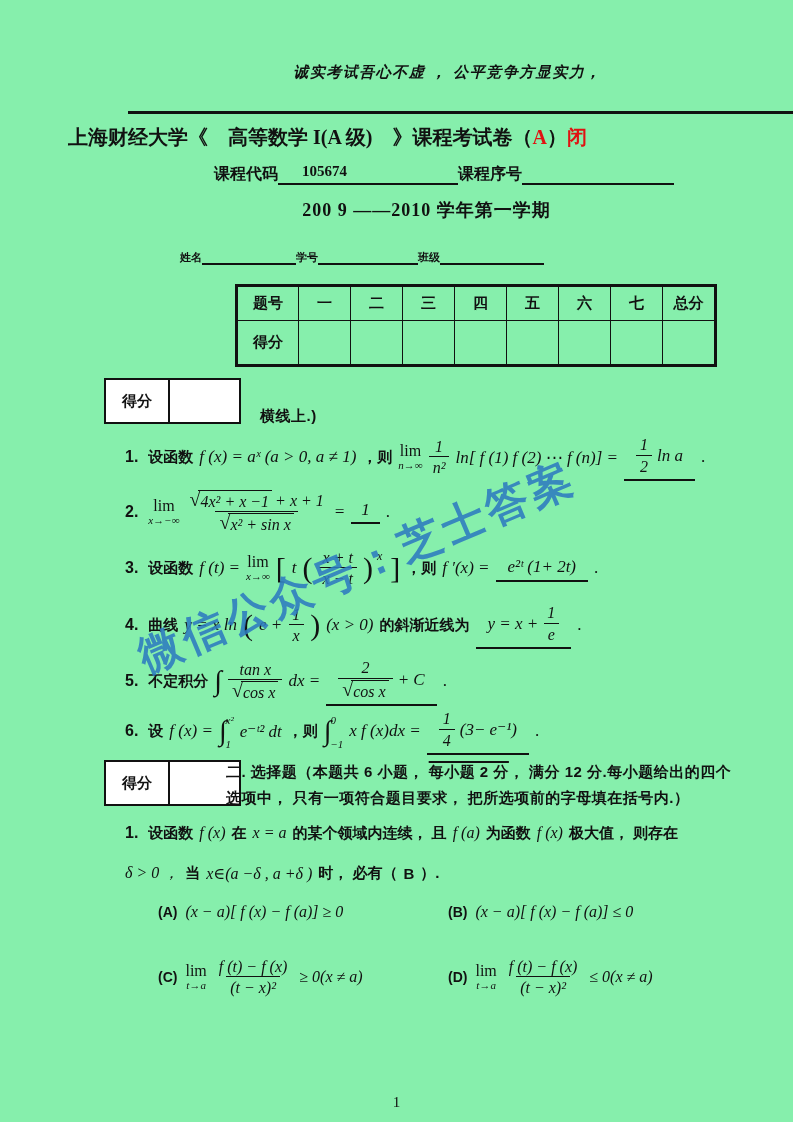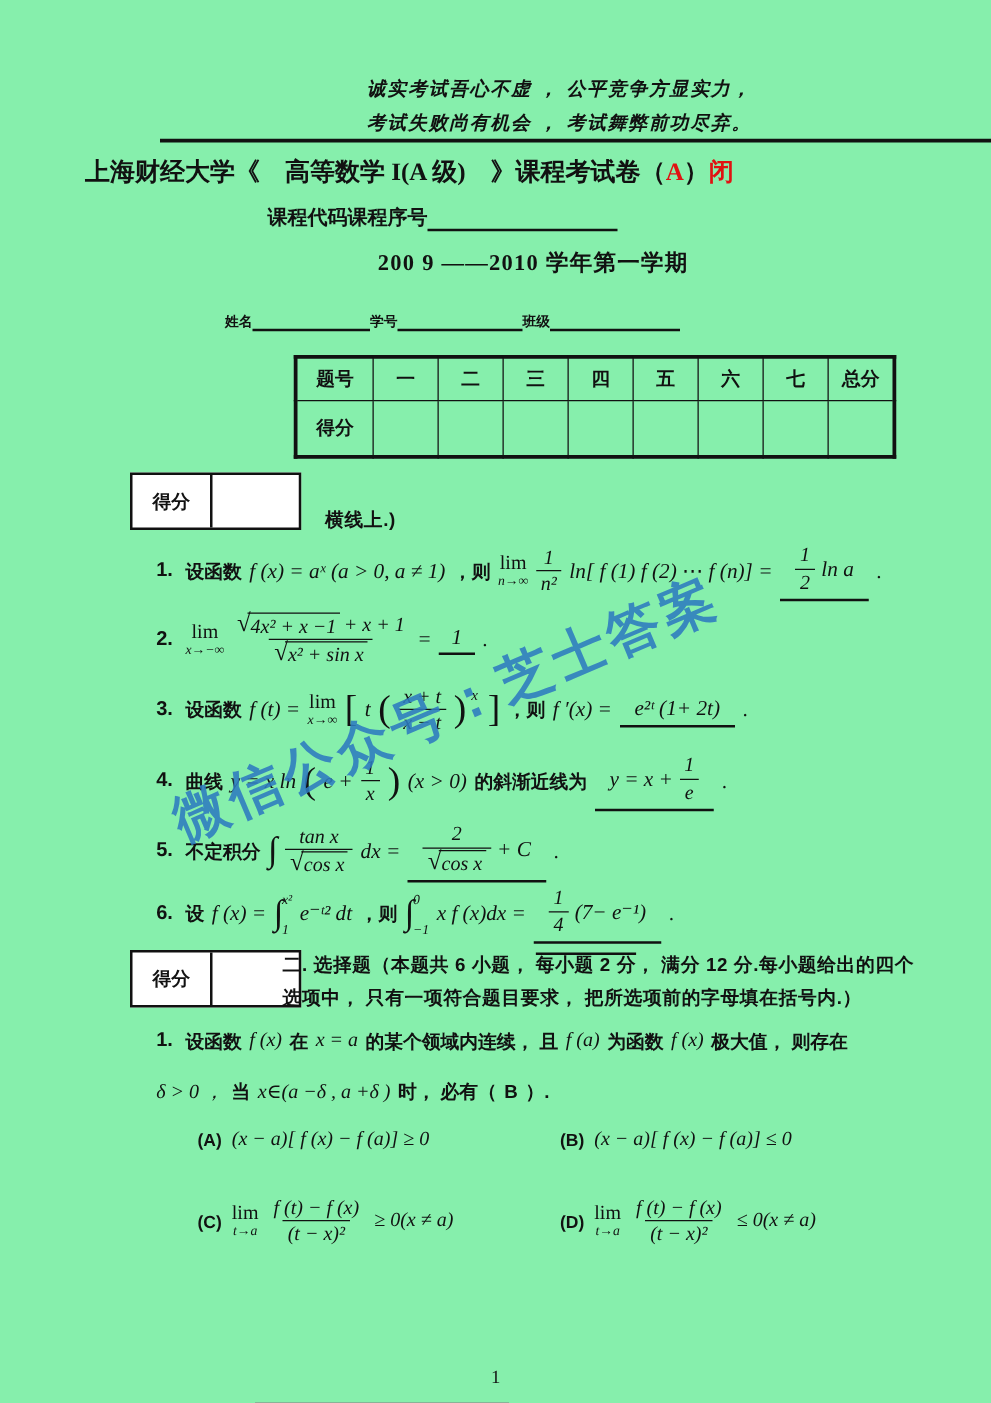--- a/index.html
+++ b/index.html
@@ -78,30 +78,30 @@
 
   .pagenum{left:0;top:1094px;width:793px;text-align:center;font-size:15px;}
 </style>
 </head>
 <body>
 
 <div class="page">
 
   <div class="abs motto">
     <div>诚实考试吾心不虚 ， 公平竞争方显实力，</div>
-    <div>考试失败尚有机会 ， 考试舞弊前功尽弃。</div>
   </div>
   <div class="abs topline"></div>
 
   <div class="abs title">
     <span>上海财经大学《　高等数学 I(A 级)　》课程考试卷（</span><span class="red">A</span><span>）</span><span class="red">闭</span>
   </div>
 
   <div class="abs courseline">
     <span>课程代码</span>
+    <span class="uline u-code">105674</span>
     <span>课程序号</span>
     <span class="uline u-seq"></span>
   </div>
 
   <div class="abs term">200 9 ——2010 学年第一学期</div>
 
   <div class="abs nameline">
     <span>姓名</span>
     <span class="uline u-name"></span>
     <span>学号</span>
@@ -288,21 +288,21 @@
         <span>0</span>
         <span>−1</span>
       </span>
     </span>
     <span class="m">x f (x)dx =</span>
     <span class="ans">
       <span class="frac">
         <span class="fn m">1</span>
         <span class="fd m">4</span>
       </span>
-      <span class="m">(7− e⁻¹)</span>
+      <span class="m">(3− e⁻¹)</span>
     </span>
     <span>.</span>
   </div>
 
   <div class="abs scorebox sb2">
     <div class="lab">得分</div>
     <div class="blank"></div>
   </div>
   <div class="shead" style="left:226px;top:763px;">
     <span>二.  选择题（本题共 6 小题， </span><span class="over">每小题 2 分</span><span>， 满分 12 分.每小题给出的四个</span>

